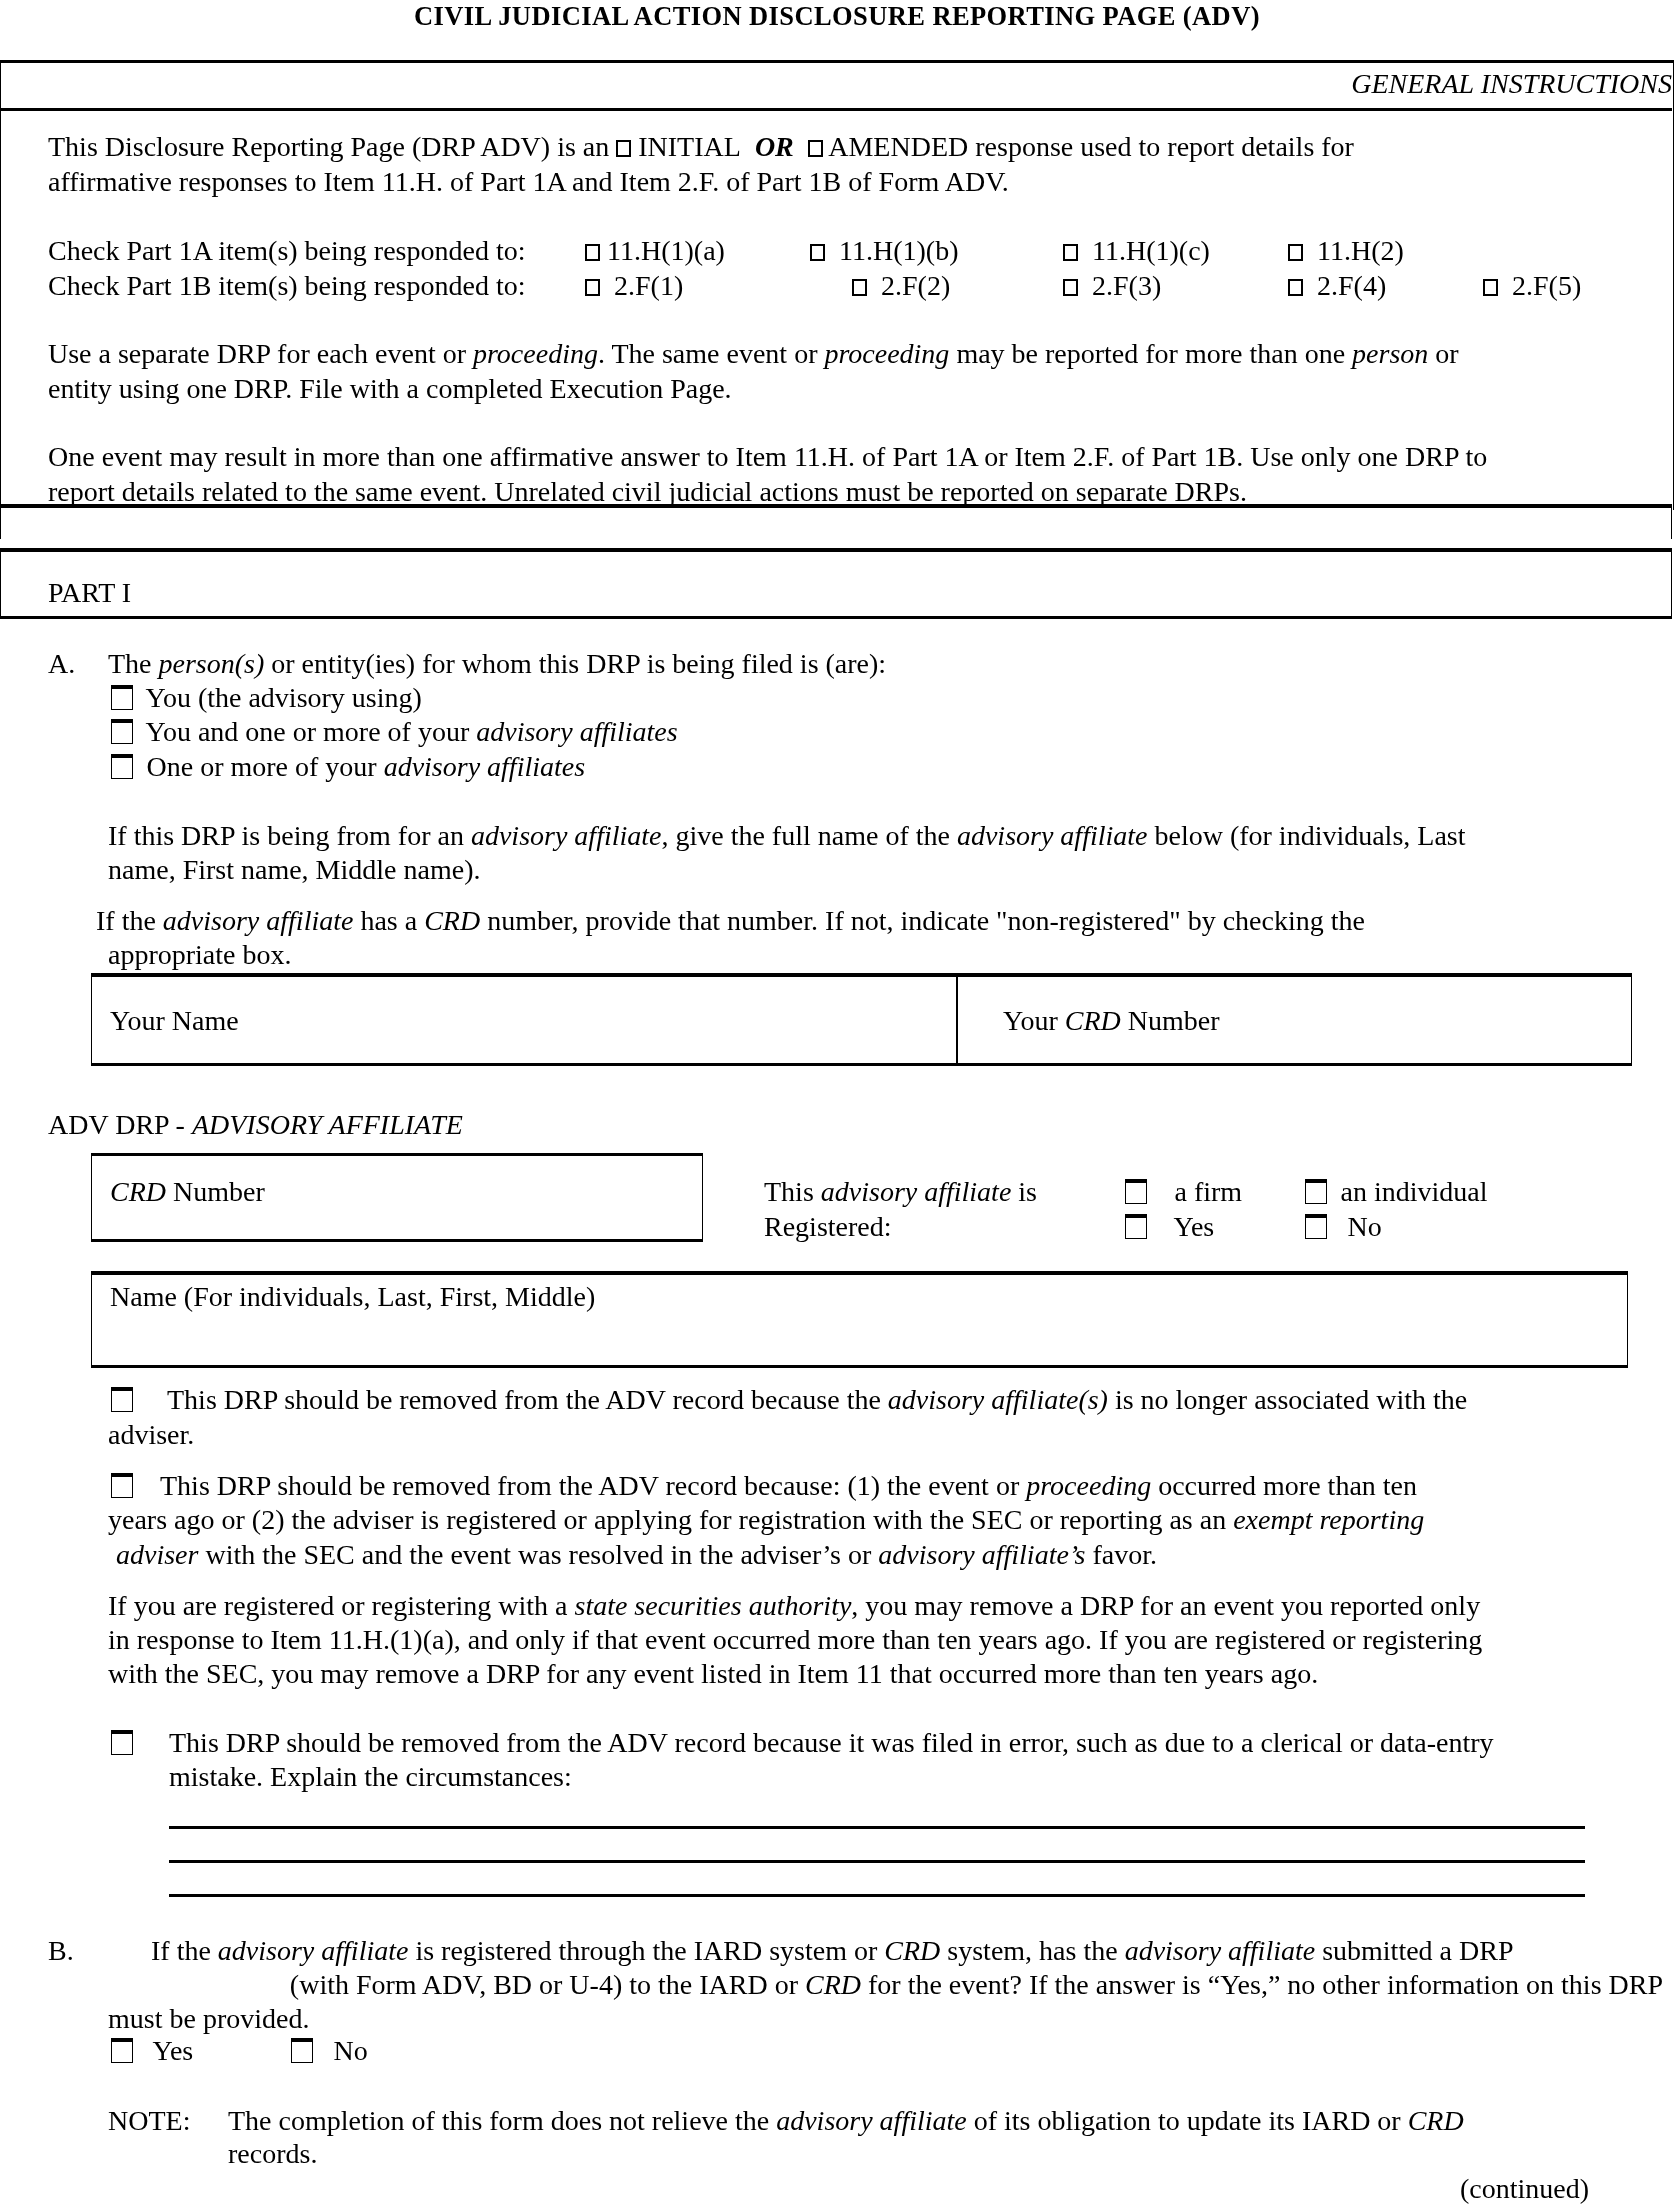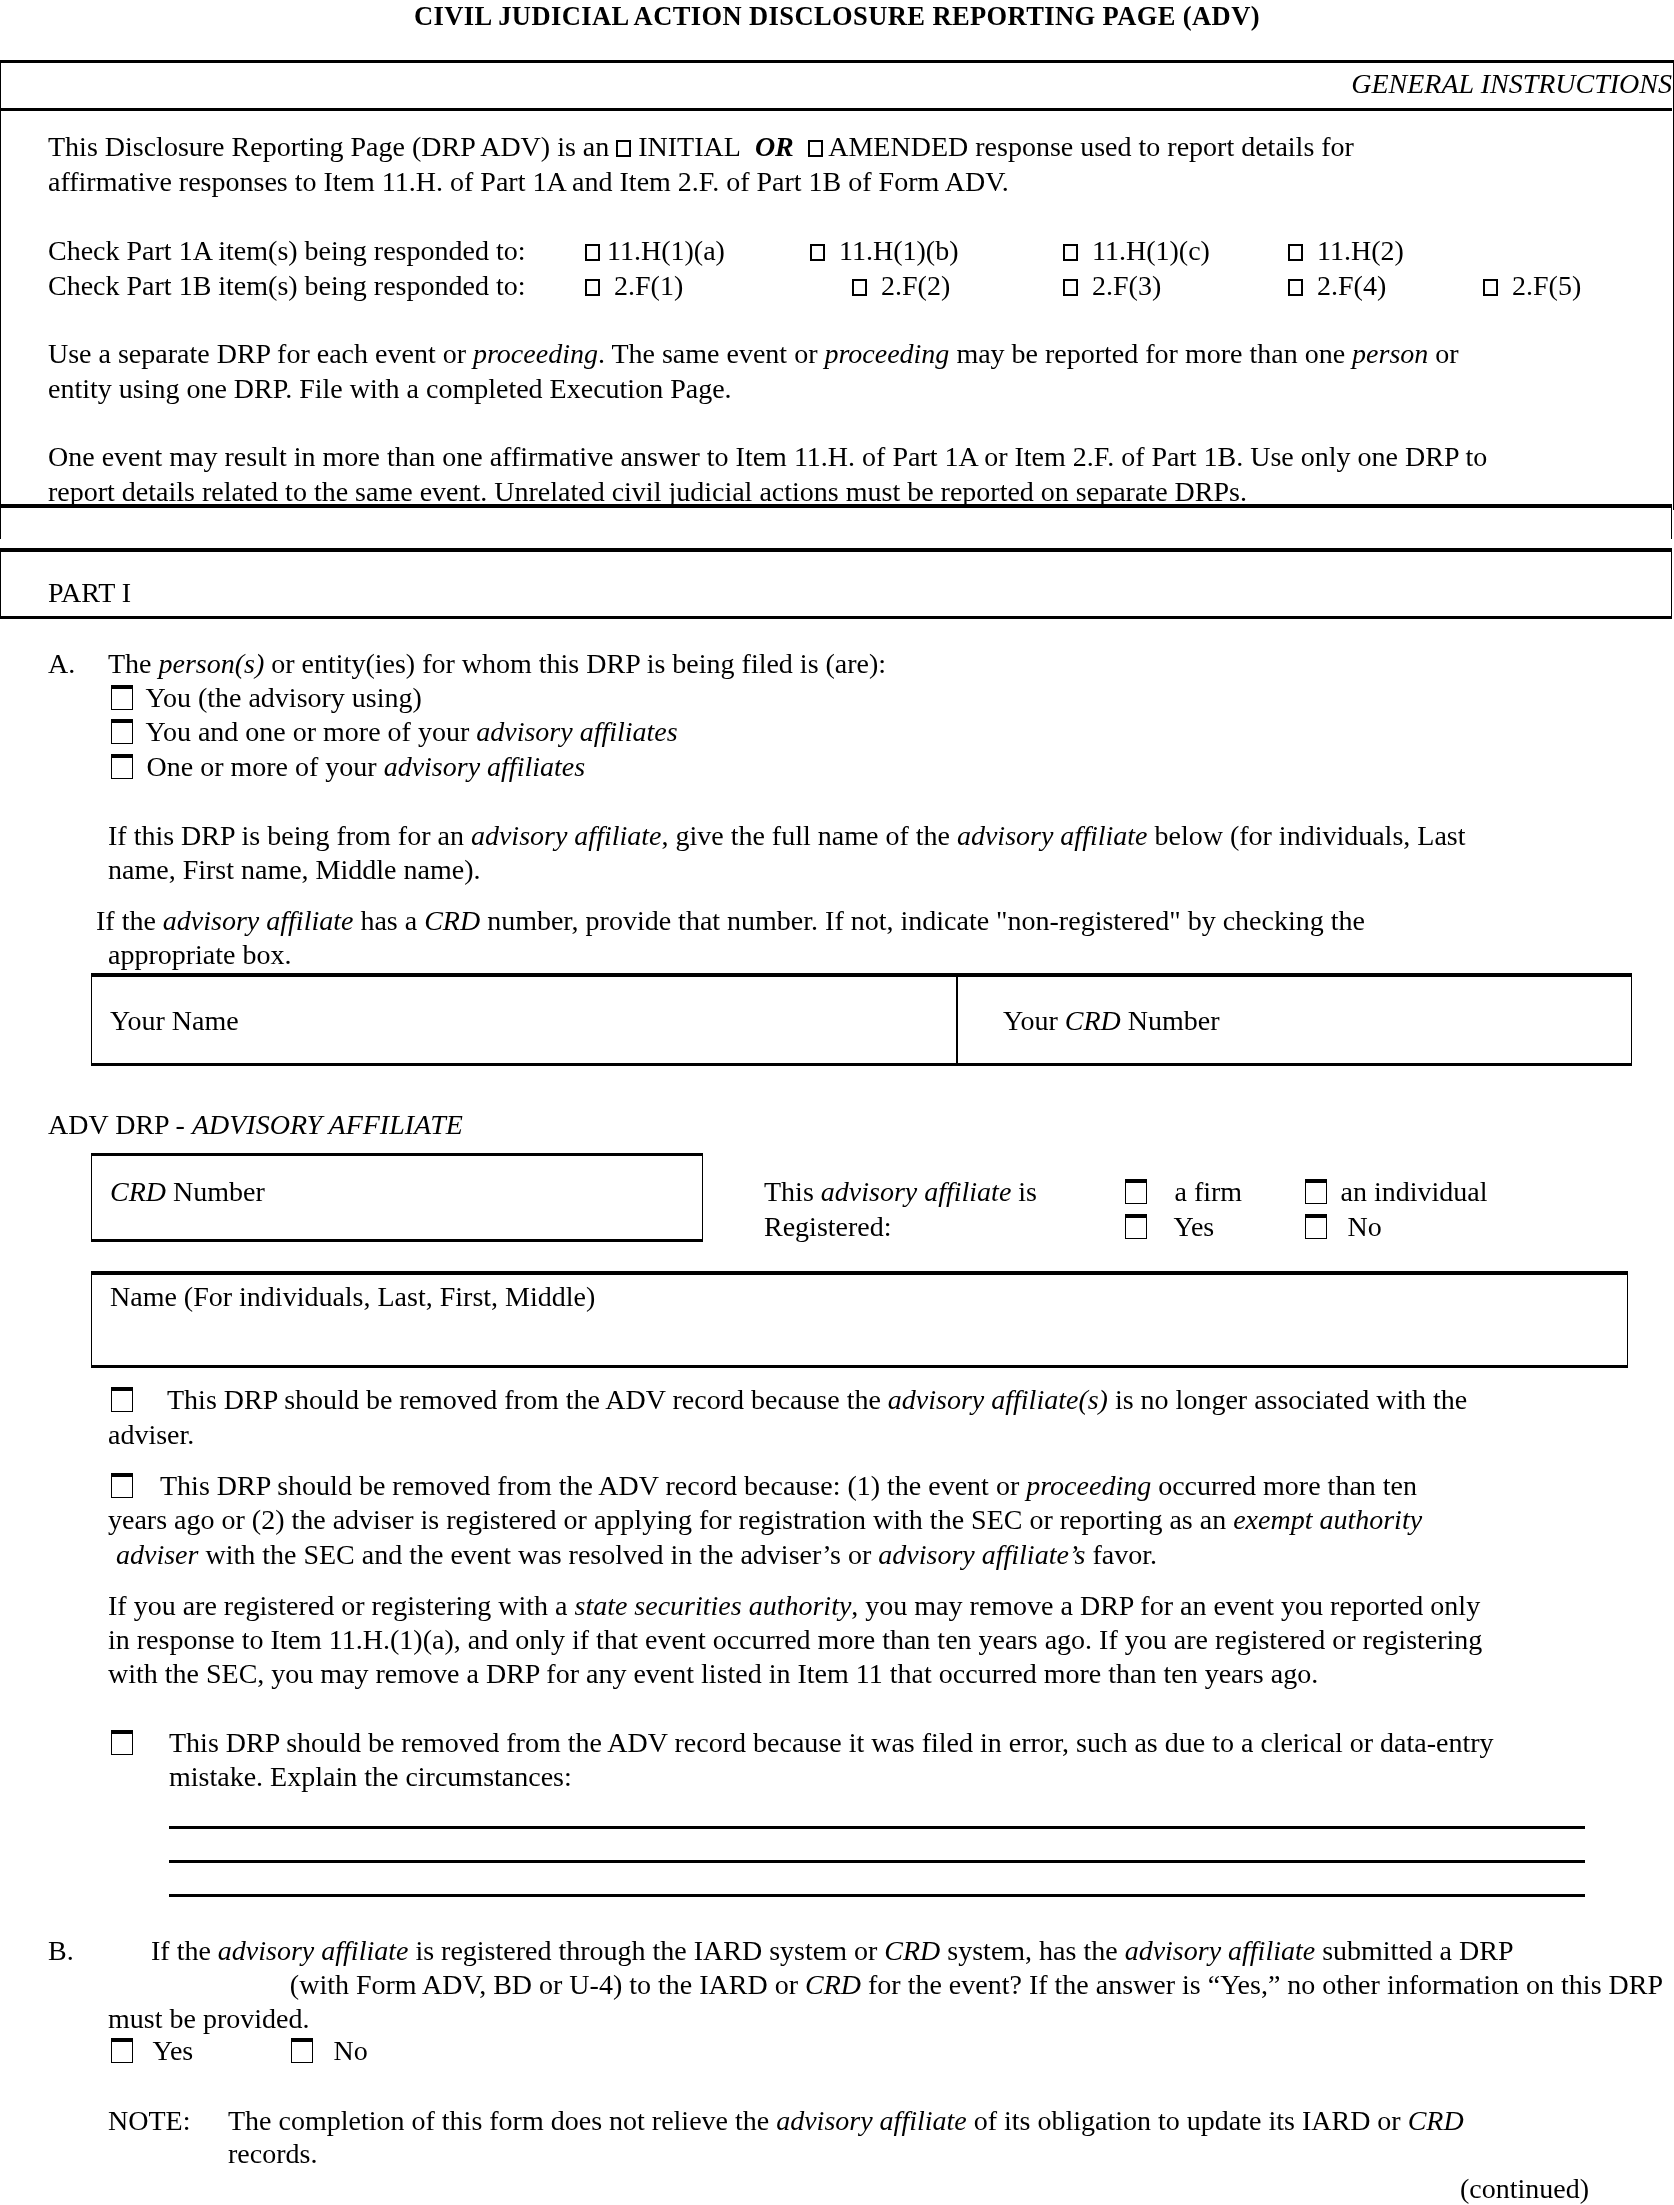--- a/index.html
+++ b/index.html
@@ -99,21 +99,21 @@
 <div class="abs" style="left:1125px; top:1210px;"><span class="cb-lg"></span>&nbsp;&nbsp;&nbsp; <span>Yes</span></div>
 <div class="abs" style="left:1305px; top:1210px;"><span class="cb-lg"></span>&nbsp;&nbsp; <span>No</span></div>
 
 <div class="abs box" style="left:91px; top:1271px; width:1537px; height:97px; border-top-width:4.1px; border-bottom-width:3.3px;"></div>
 <div class="abs" style="left:110px; top:1280px;">Name (For individuals, Last, First, Middle)</div>
 
 <div class="abs" style="left:111px; top:1383px; width:1530px;"><span class="cb-lg"></span>&nbsp;&nbsp;&nbsp;&nbsp; <span>This DRP should be removed from the ADV record because the </span><i>advisory affiliate(s)</i><span> is no longer associated with the</span></div>
 <div class="abs" style="left:108px; top:1418px;">adviser.</div>
 
 <div class="abs" style="left:111px; top:1469px; width:1530px;"><span class="cb-lg"></span>&nbsp;&nbsp;&nbsp; <span>This DRP should be removed from the ADV record because:  (1)  the event or </span><i>proceeding</i><span> occurred more than ten</span></div>
-<div class="abs" style="left:108px; top:1503px; width:1530px;"><span>years ago or (2) the adviser is registered or applying for registration with the SEC or reporting as an </span><i>exempt authority</i></div>
+<div class="abs" style="left:108px; top:1503px; width:1530px;"><span>years ago or (2) the adviser is registered or applying for registration with the SEC or reporting as an </span><i>exempt reporting</i></div>
 <div class="abs" style="left:116px; top:1538px; width:1530px;"><i>adviser</i><span> with the SEC and the event was resolved in the adviser’s or </span><i>advisory affiliate’s</i><span> favor.</span></div>
 
 <div class="abs" style="left:108px; top:1589px; width:1538px;"><span>If you are registered or registering with a </span><i>state securities authority</i><span>, you may remove a DRP for an event you reported only</span></div>
 <div class="abs" style="left:108px; top:1623px; width:1555px;">in response to Item 11.H.(1)(a), and only if that event occurred more than ten years ago.  If you are registered or registering</div>
 <div class="abs" style="left:108px; top:1657px; width:1538px;">with the SEC, you may remove a DRP for any event listed in Item 11 that occurred more than ten years ago.</div>
 
 <div class="abs" style="left:111px; top:1726px;"><span class="cb-lg"></span></div>
 <div class="abs" style="left:169px; top:1726px; width:1488px;">This DRP should be removed from the ADV record because it was filed in error, such as due to a clerical or data-entry</div>
 <div class="abs" style="left:169px; top:1760px;">mistake.  Explain the circumstances:</div>
 

